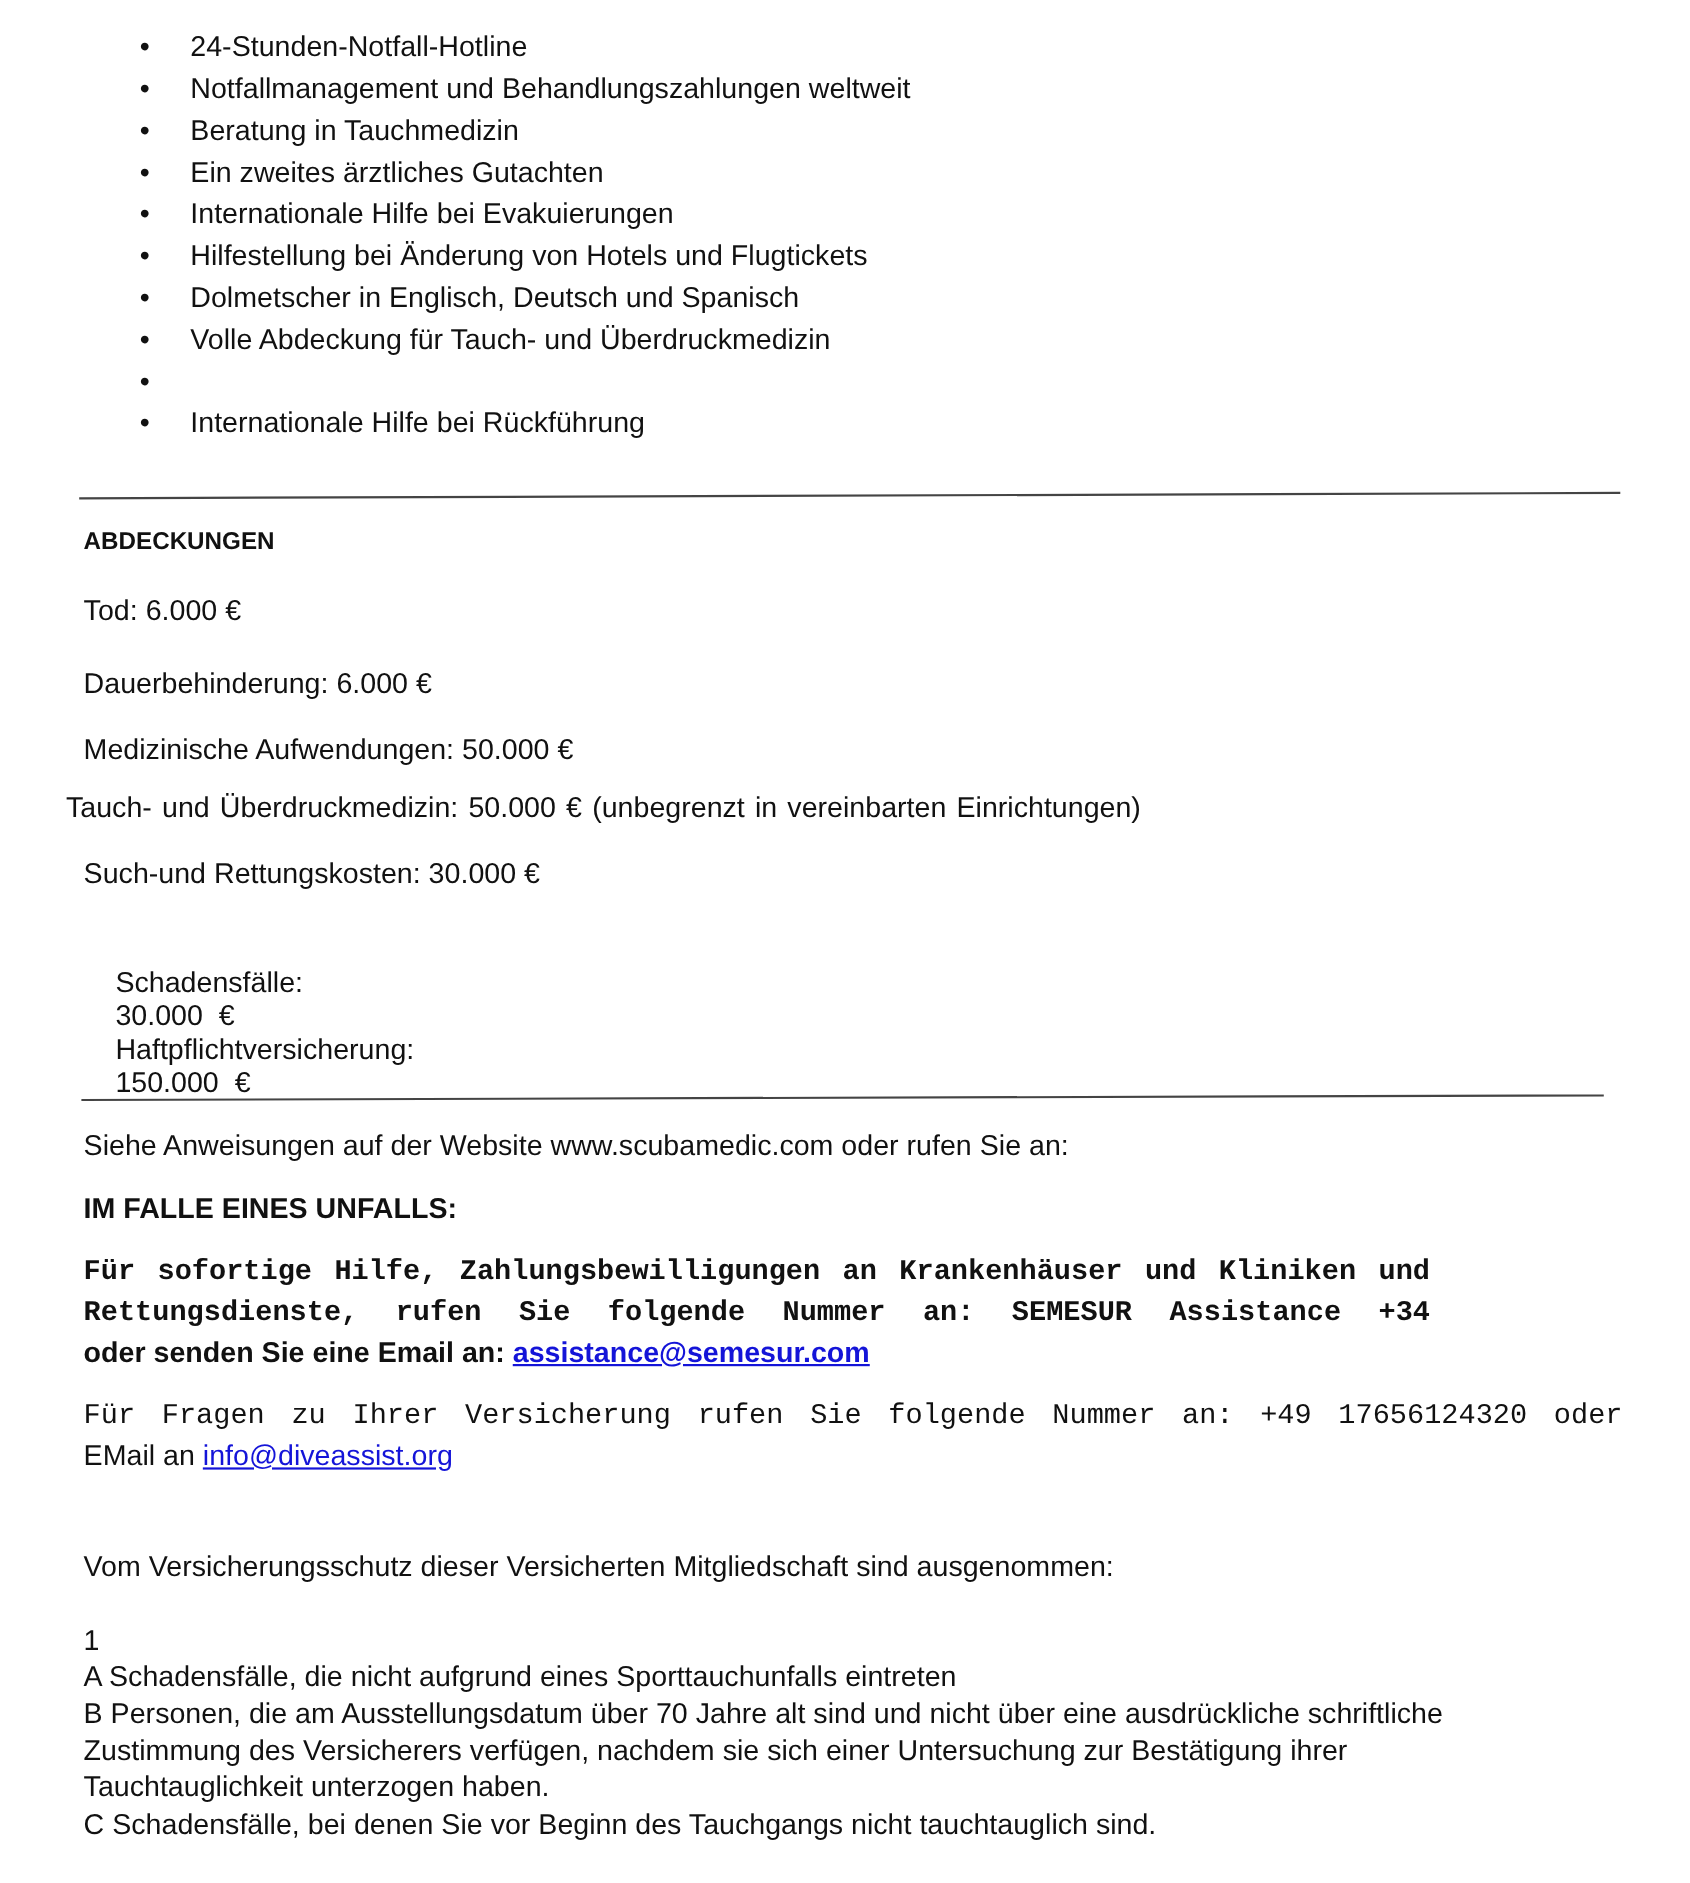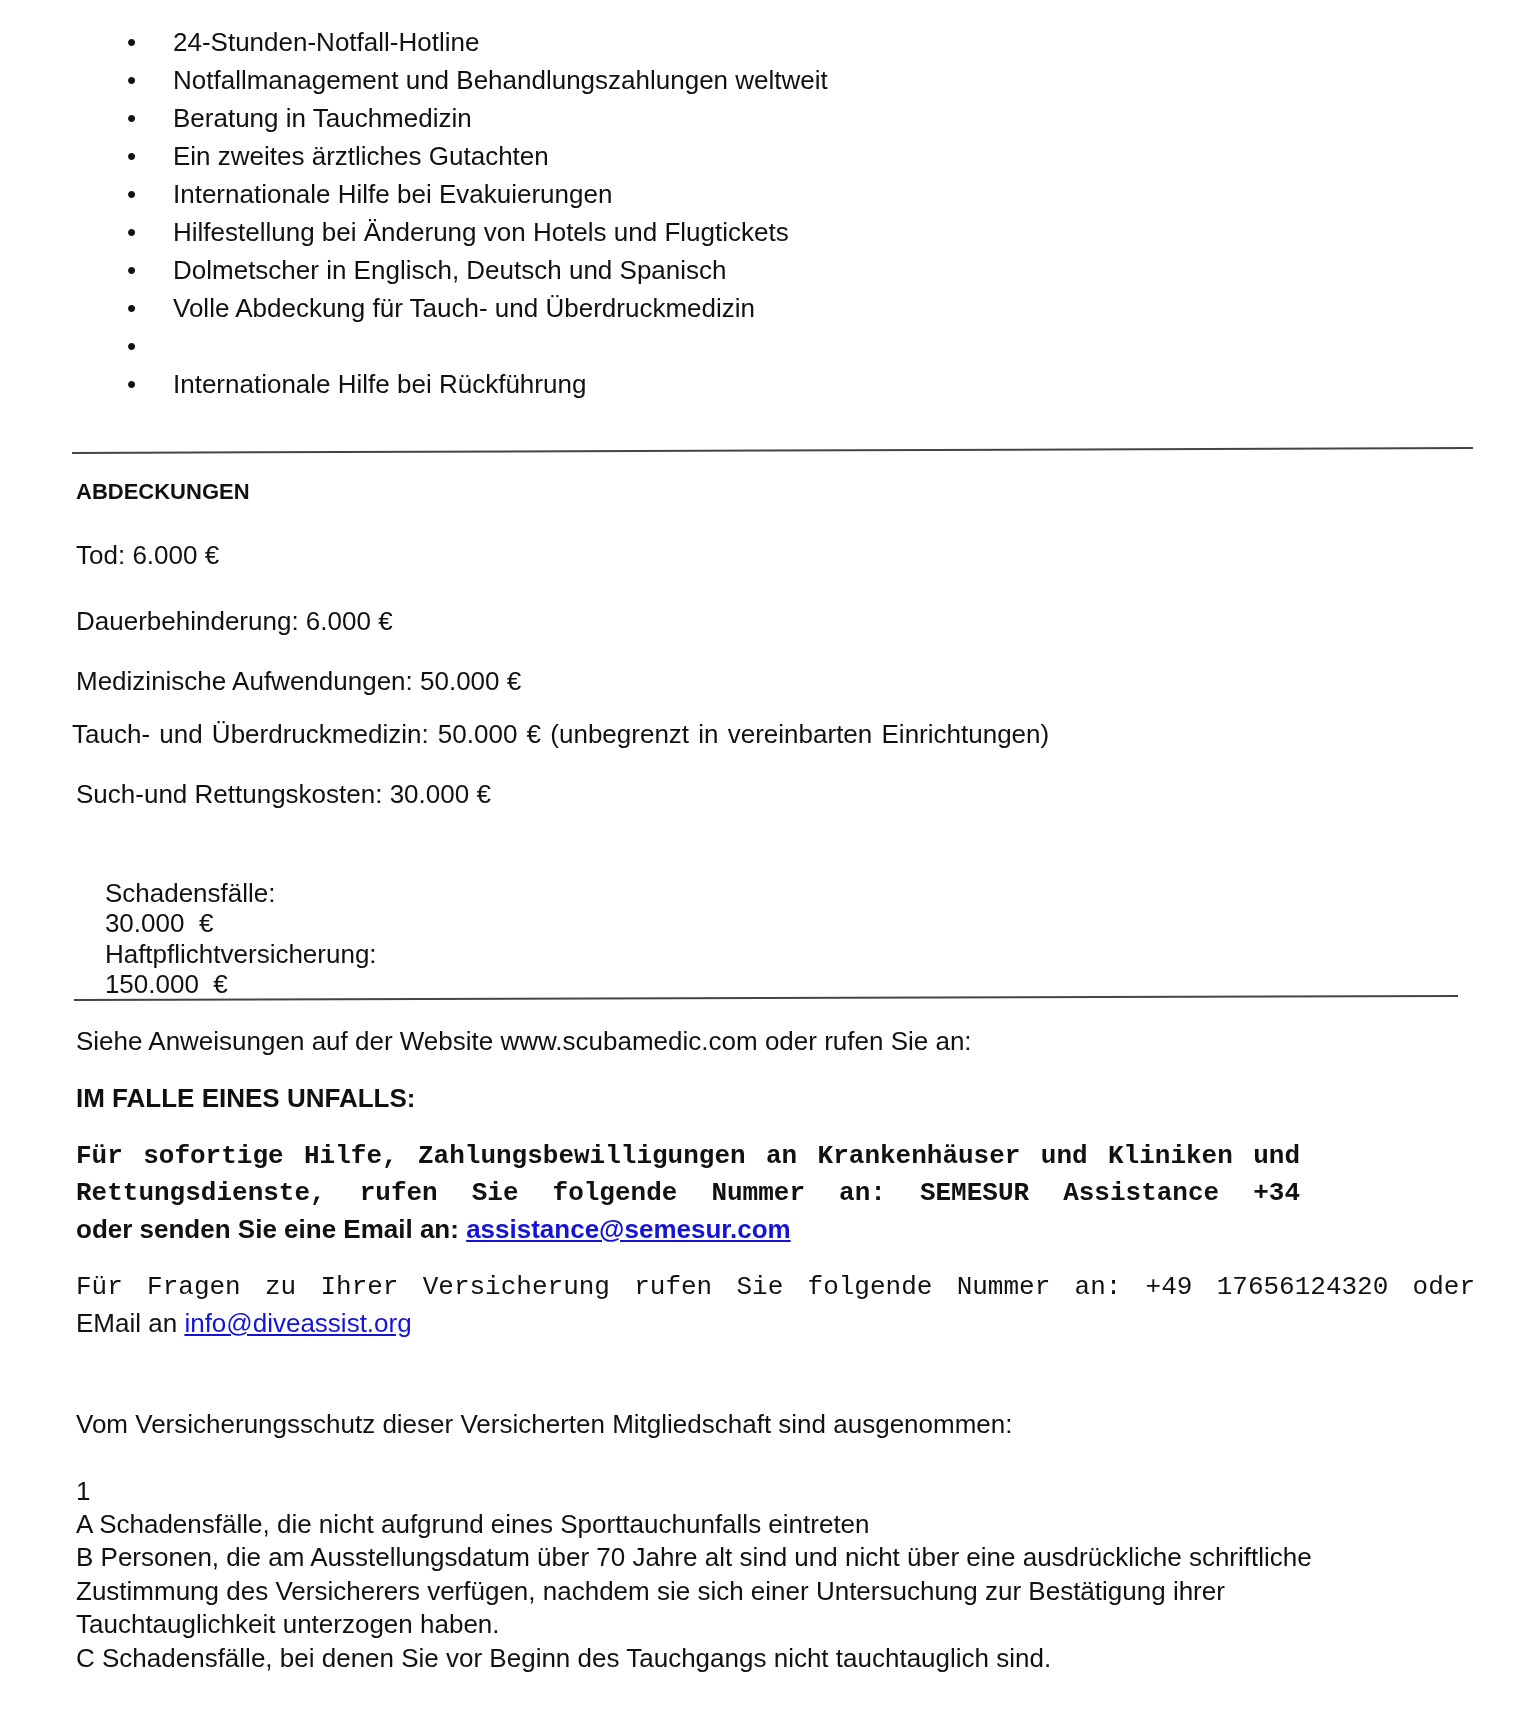--- a/index.html
+++ b/index.html
@@ -74,21 +74,21 @@
     <span>6.000 €</span>
   </div>
   <div class="line" style="top:606px;left:76px">
     <span>Dauerbehinderung:</span>
     <span>6.000 €</span>
   </div>
   <div class="line" style="top:666px;left:76px">
     <span>Medizinische Aufwendungen:</span>
     <span>50.000 €</span>
   </div>
-  <div class="line" style="top:719px;left:72px;word-spacing:2px">
+  <div class="line" style="top:719px;left:60px;word-spacing:2px">
     <span>Tauch- und Überdruckmedizin:</span>
     <span>50.000 €</span>
     <span>(unbegrenzt in vereinbarten Einrichtungen)</span>
   </div>
   <div class="line" style="top:779px;left:76px">
     <span>Such-und Rettungskosten:</span>
     <span>30.000 €</span>
   </div>
   <div class="line" style="top:848px;left:76px;white-space:pre">
     <span>Schadensfälle:</span>

